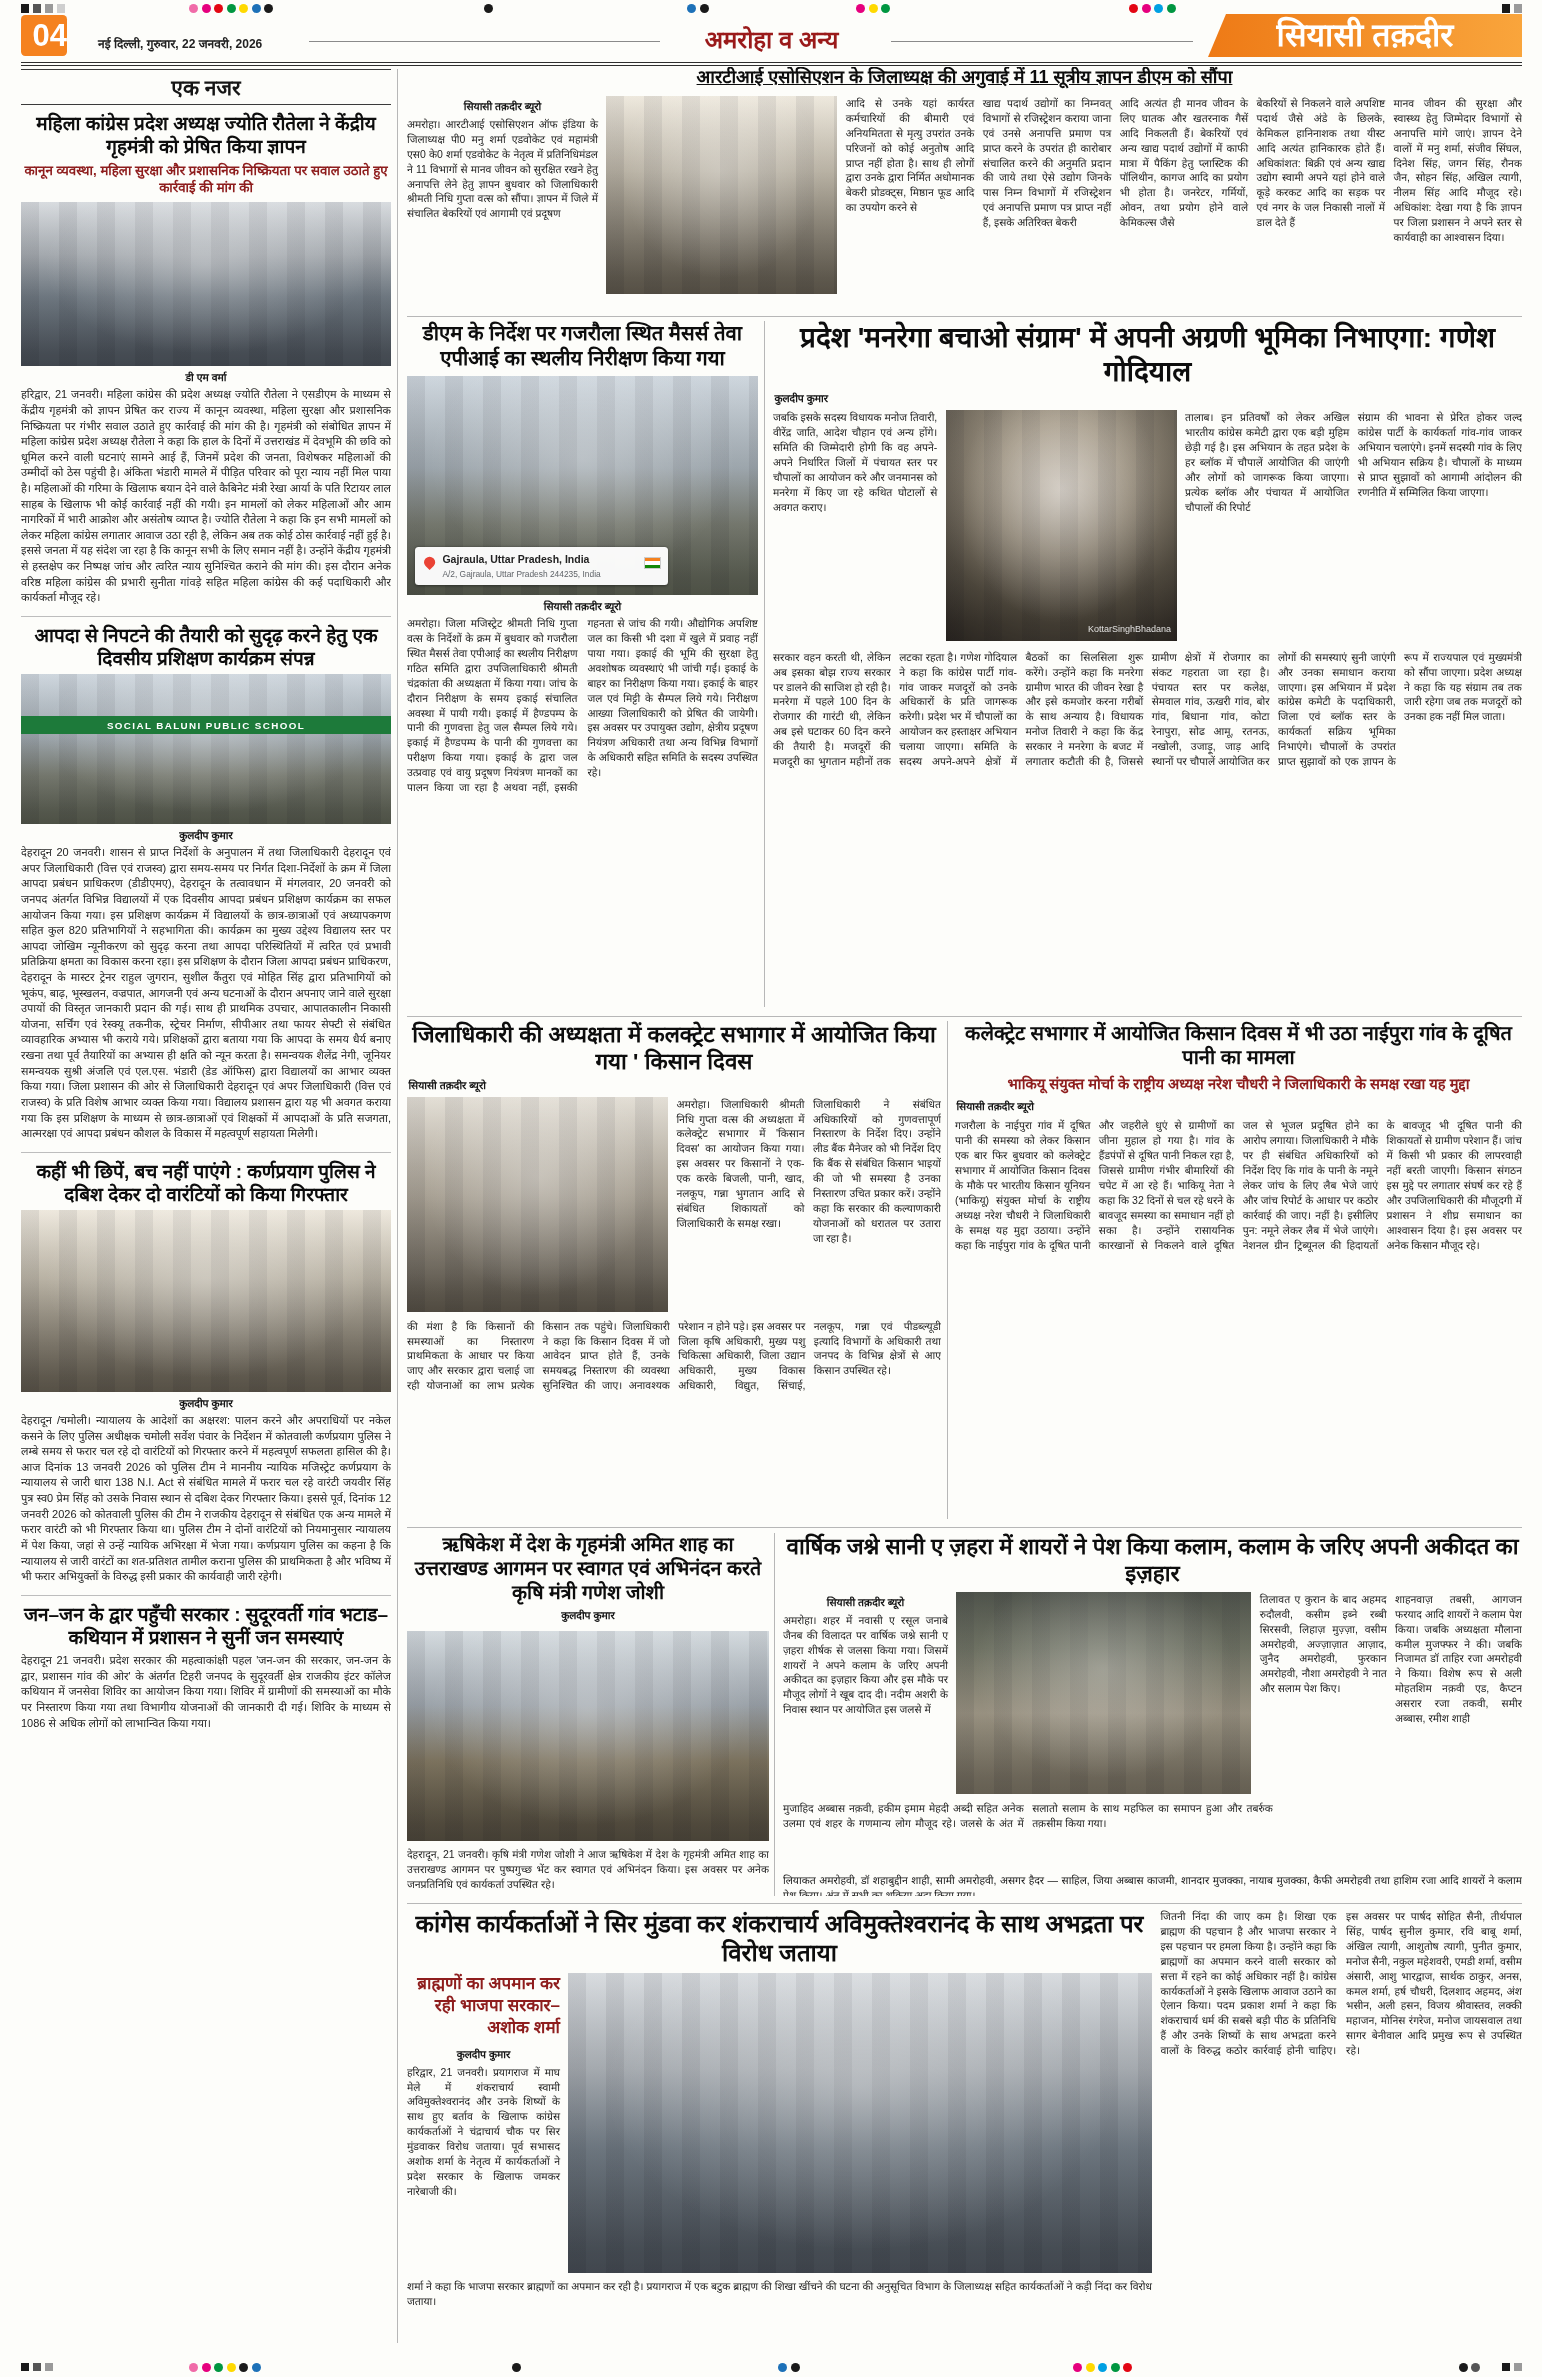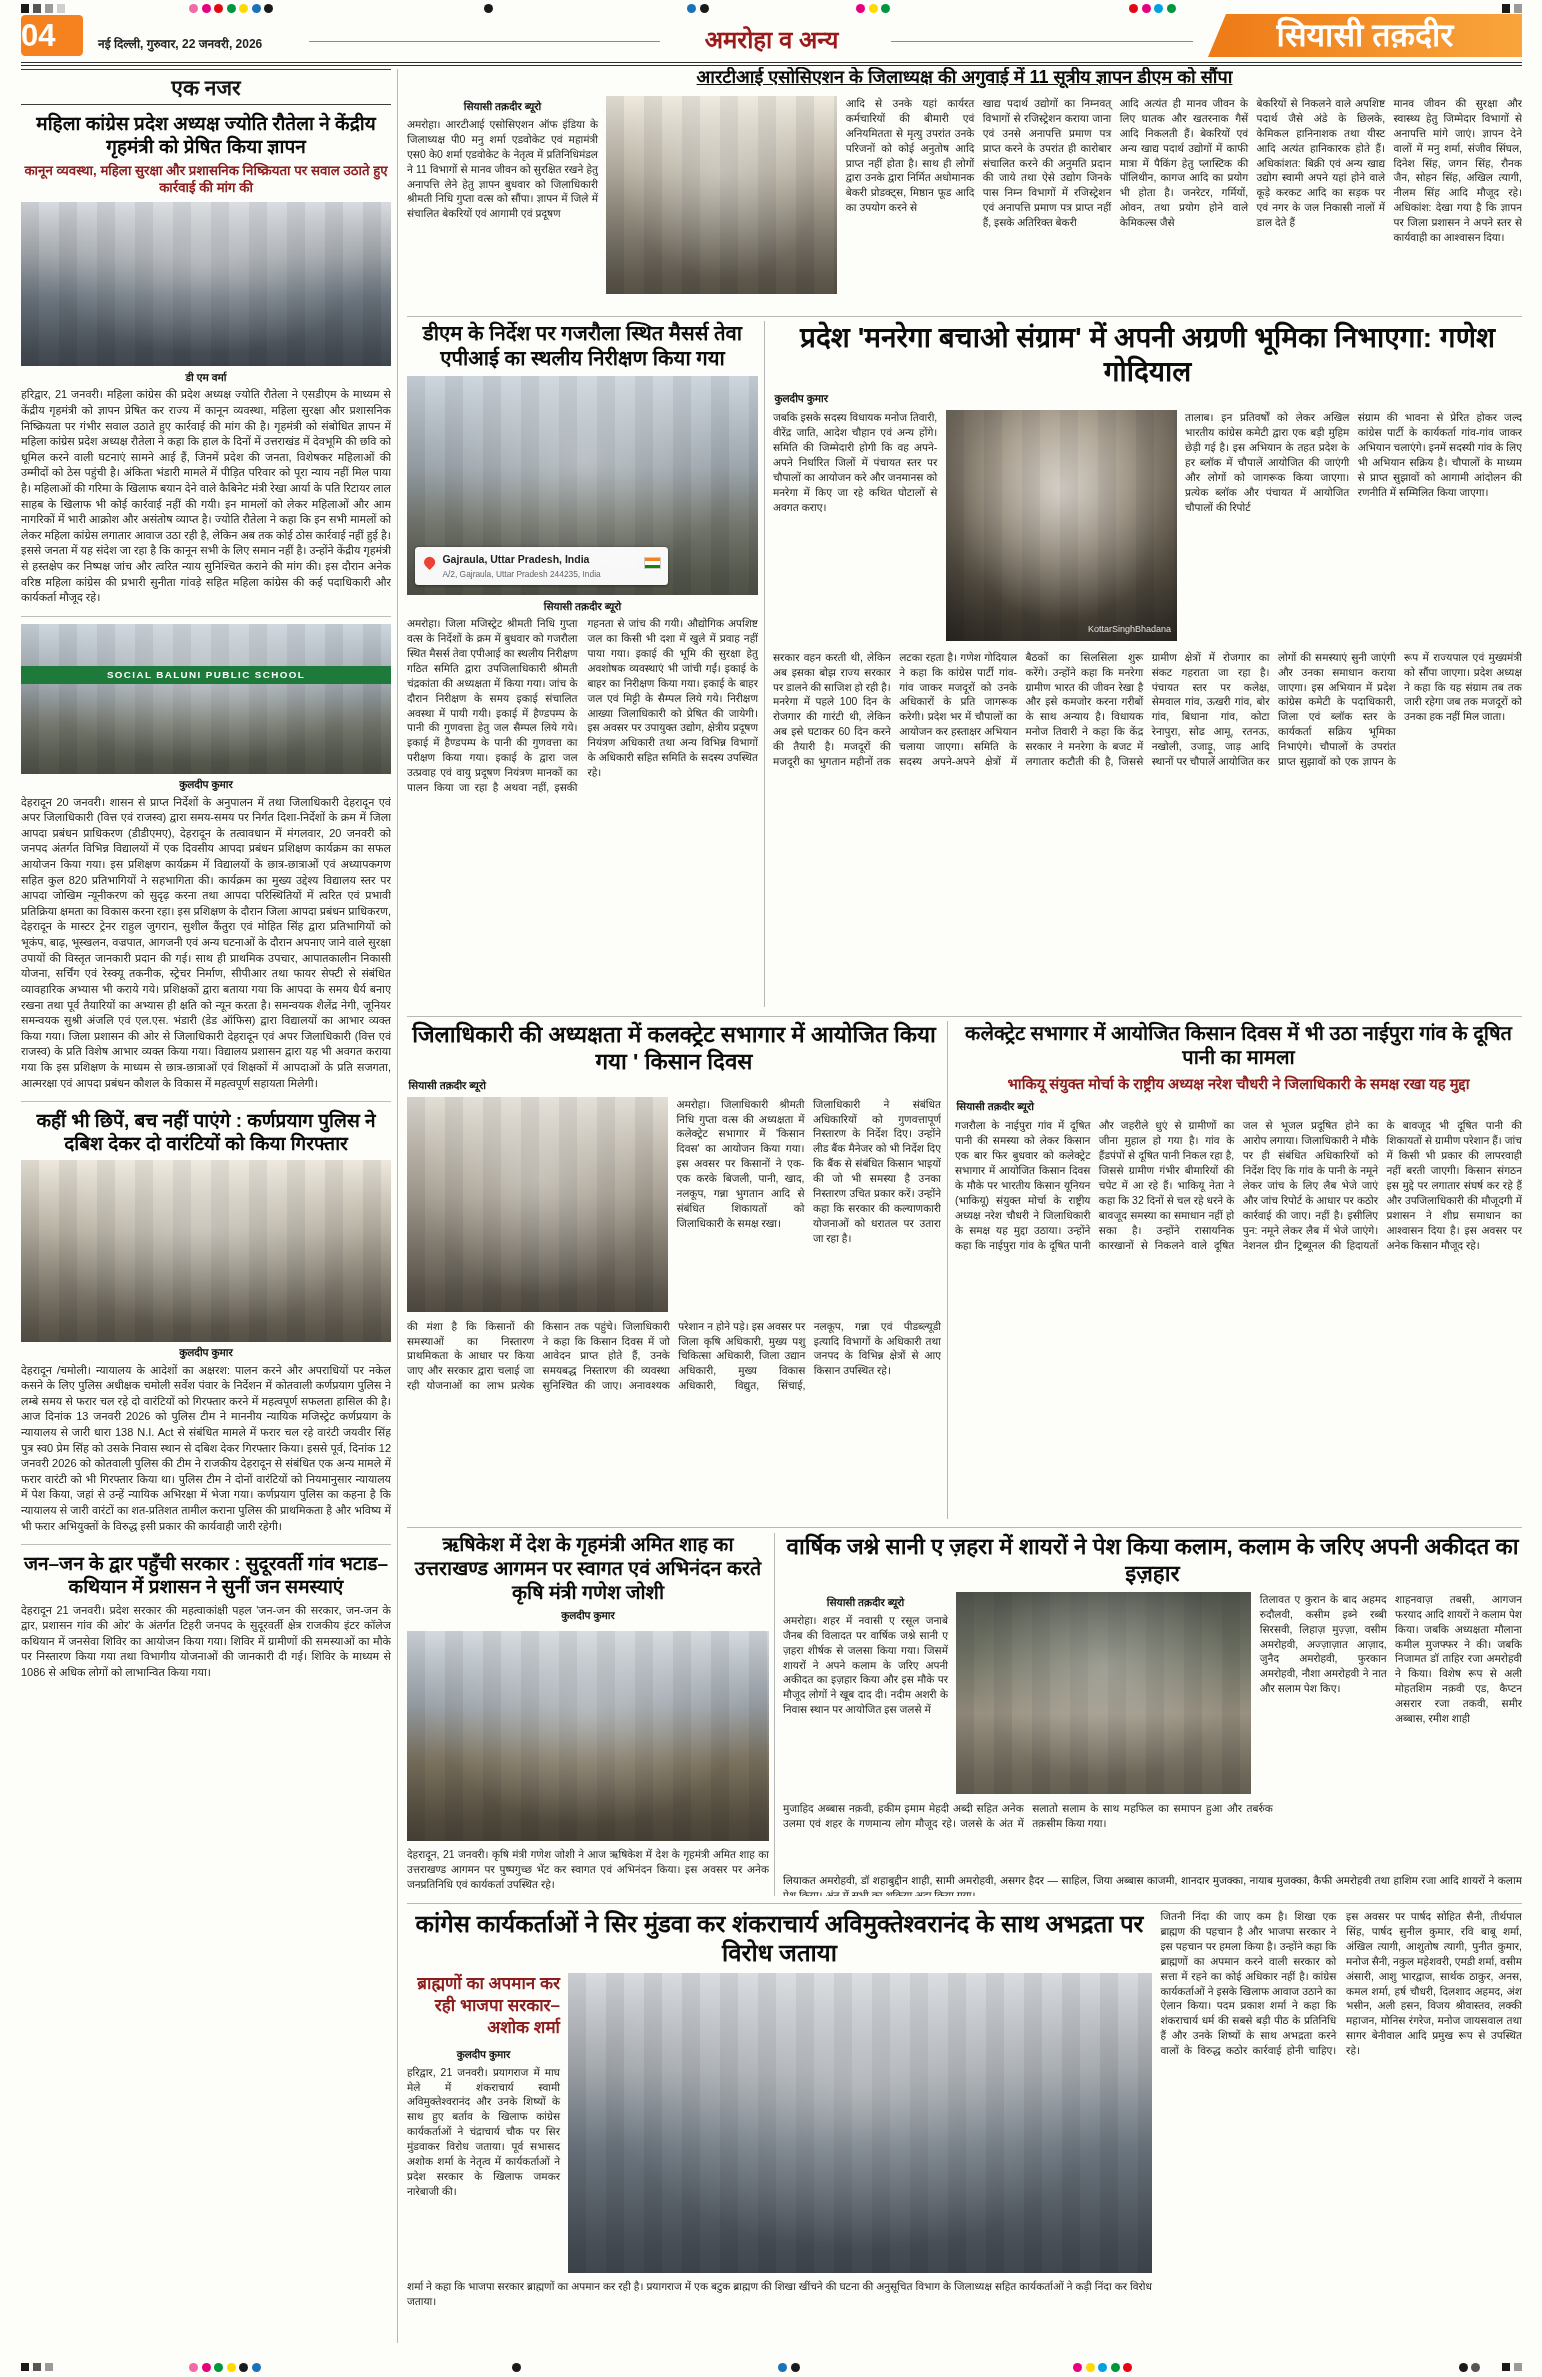--- a/index.html
+++ b/index.html
@@ -11,22 +11,22 @@
   .marks { position:absolute; left:21px; right:21px; height:11.2px; }
   .marks.top { top:2.8px; } .marks.bottom { bottom:4.2px; }
   .mgroup { position:absolute; display:flex; gap:3.5px; align-items:center; height:11.2px; }
   .dot { width:9px; height:9px; border-radius:50%; display:inline-block; }
   .sq  { width:8.4px; height:8.4px; display:inline-block; }
   .c-k{background:#1a1a1a}.c-k2{background:#555}.c-gy{background:#9a9a9a}.c-gy2{background:#cfcfcf}
   .c-m{background:#e6007e}.c-p{background:#f06ba8}.c-r{background:#e30613}
   .c-g{background:#009640}.c-y{background:#ffd900}.c-b{background:#1d71b8}.c-c{background:#00a0e3}
 
   
-  .pagenum { position:absolute; left:21px; top:15.4px; width:62px; height:41px; background:#f5821f; border-radius:4.2px;
-             color:#fff; font-size:31px; font-weight:bold; text-align:left; line-height:41px; }
+  .pagenum { position:absolute; left:21px; top:15.4px; width:46px; height:41px; background:#f5821f; border-radius:4.2px;
+             color:#fff; font-size:31px; font-weight:bold; text-align:right; line-height:41px; }
   .dateline { position:absolute; left:98px; top:35px; font-size:12px; font-weight:bold; color:#222; }
   .section-title { position:absolute; left:50%; transform:translateX(-50%); top:22.4px; font-size:24px; font-weight:bold; color:#9a1a1a; }
   .hdr-line { position:absolute; top:41px; height:0.7px; background:#8a8a8a; }
   .hdr-line.l { left:309px; width:351px; } .hdr-line.r { left:891px; width:302px; }
   .masthead { position:absolute; left:1208px; top:14px; width:314px; height:43px;
               background:linear-gradient(90deg,#ee7a16,#f9a53c); color:#fff; font-size:32px; font-weight:bold;
               text-align:center; line-height:42px; clip-path:polygon(18px 0,100% 0,100% 100%,0 100%); }
   .header-rule { position:absolute; left:21px; right:21px; top:62px; height:3.5px; border-top:1.4px solid #2e2e2e; border-bottom:0.7px solid #2e2e2e; }
 
   
@@ -200,20 +200,21 @@
       <h2 class="headline">महिला कांग्रेस प्रदेश अध्यक्ष ज्योति रौतेला ने केंद्रीय गृहमंत्री को प्रेषित किया ज्ञापन</h2>
       <div class="subhead">कानून व्यवस्था, महिला सुरक्षा और प्रशासनिक निष्क्रियता पर सवाल उठाते हुए कार्रवाई की मांग की</div>
       <div class="photo ph-crowd" style="height:164px"></div>
       <div class="byline">डी एम वर्मा</div>
       <p class="body-text">हरिद्वार, 21 जनवरी। महिला कांग्रेस की प्रदेश अध्यक्ष ज्योति रौतेला ने एसडीएम के माध्यम से केंद्रीय गृहमंत्री को ज्ञापन प्रेषित कर राज्य में कानून व्यवस्था, महिला सुरक्षा और प्रशासनिक निष्क्रियता पर गंभीर सवाल उठाते हुए कार्रवाई की मांग की है। गृहमंत्री को संबोधित ज्ञापन में महिला कांग्रेस प्रदेश अध्यक्ष रौतेला ने कहा कि हाल के दिनों में उत्तराखंड में देवभूमि की छवि को धूमिल करने वाली घटनाएं सामने आई हैं, जिनमें प्रदेश की जनता, विशेषकर महिलाओं की उम्मीदों को ठेस पहुंची है। अंकिता भंडारी मामले में पीड़ित परिवार को पूरा न्याय नहीं मिल पाया है। महिलाओं की गरिमा के खिलाफ बयान देने वाले कैबिनेट मंत्री रेखा आर्या के पति रिटायर लाल साहब के खिलाफ भी कोई कार्रवाई नहीं की गयी। इन मामलों को लेकर महिलाओं और आम नागरिकों में भारी आक्रोश और असंतोष व्याप्त है। ज्योति रौतेला ने कहा कि इन सभी मामलों को लेकर महिला कांग्रेस लगातार आवाज उठा रही है, लेकिन अब तक कोई ठोस कार्रवाई नहीं हुई है। इससे जनता में यह संदेश जा रहा है कि कानून सभी के लिए समान नहीं है। उन्होंने केंद्रीय गृहमंत्री से हस्तक्षेप कर निष्पक्ष जांच और त्वरित न्याय सुनिश्चित कराने की मांग की। इस दौरान अनेक वरिष्ठ महिला कांग्रेस की प्रभारी सुनीता गांवड़े सहित महिला कांग्रेस की कई पदाधिकारी और कार्यकर्ता मौजूद रहे।</p>
     </article>
 
     <div class="l-sep"></div>
 
     <article>
+      <h2 class="headline">आपदा से निपटने की तैयारी को सुदृढ़ करने हेतु एक दिवसीय प्रशिक्षण कार्यक्रम संपन्न</h2>
       <div class="photo ph-street" style="height:150px">
         <div class="photo-banner">SOCIAL BALUNI PUBLIC SCHOOL</div>
       </div>
       <div class="byline">कुलदीप कुमार</div>
       <p class="body-text">देहरादून 20 जनवरी। शासन से प्राप्त निर्देशों के अनुपालन में तथा जिलाधिकारी देहरादून एवं अपर जिलाधिकारी (वित्त एवं राजस्व) द्वारा समय-समय पर निर्गत दिशा-निर्देशों के क्रम में जिला आपदा प्रबंधन प्राधिकरण (डीडीएमए), देहरादून के तत्वावधान में मंगलवार, 20 जनवरी को जनपद अंतर्गत विभिन्न विद्यालयों में एक दिवसीय आपदा प्रबंधन प्रशिक्षण कार्यक्रम का सफल आयोजन किया गया। इस प्रशिक्षण कार्यक्रम में विद्यालयों के छात्र-छात्राओं एवं अध्यापकगण सहित कुल 820 प्रतिभागियों ने सहभागिता की। कार्यक्रम का मुख्य उद्देश्य विद्यालय स्तर पर आपदा जोखिम न्यूनीकरण को सुदृढ़ करना तथा आपदा परिस्थितियों में त्वरित एवं प्रभावी प्रतिक्रिया क्षमता का विकास करना रहा। इस प्रशिक्षण के दौरान जिला आपदा प्रबंधन प्राधिकरण, देहरादून के मास्टर ट्रेनर राहुल जुगरान, सुशील कैंतुरा एवं मोहित सिंह द्वारा प्रतिभागियों को भूकंप, बाढ़, भूस्खलन, वज्रपात, आगजनी एवं अन्य घटनाओं के दौरान अपनाए जाने वाले सुरक्षा उपायों की विस्तृत जानकारी प्रदान की गई। साथ ही प्राथमिक उपचार, आपातकालीन निकासी योजना, सर्चिंग एवं रेस्क्यू तकनीक, स्ट्रेचर निर्माण, सीपीआर तथा फायर सेफ्टी से संबंधित व्यावहारिक अभ्यास भी कराये गये। प्रशिक्षकों द्वारा बताया गया कि आपदा के समय धैर्य बनाए रखना तथा पूर्व तैयारियों का अभ्यास ही क्षति को न्यून करता है। समन्वयक शैलेंद्र नेगी, जूनियर समन्वयक सुश्री अंजलि एवं एल.एस. भंडारी (डेड ऑफिस) द्वारा विद्यालयों का आभार व्यक्त किया गया। जिला प्रशासन की ओर से जिलाधिकारी देहरादून एवं अपर जिलाधिकारी (वित्त एवं राजस्व) के प्रति विशेष आभार व्यक्त किया गया। विद्यालय प्रशासन द्वारा यह भी अवगत कराया गया कि इस प्रशिक्षण के माध्यम से छात्र-छात्राओं एवं शिक्षकों में आपदाओं के प्रति सजगता, आत्मरक्षा एवं आपदा प्रबंधन कौशल के विकास में महत्वपूर्ण सहायता मिलेगी।</p>
     </article>
 
     <div class="l-sep"></div>
 
     <article>

